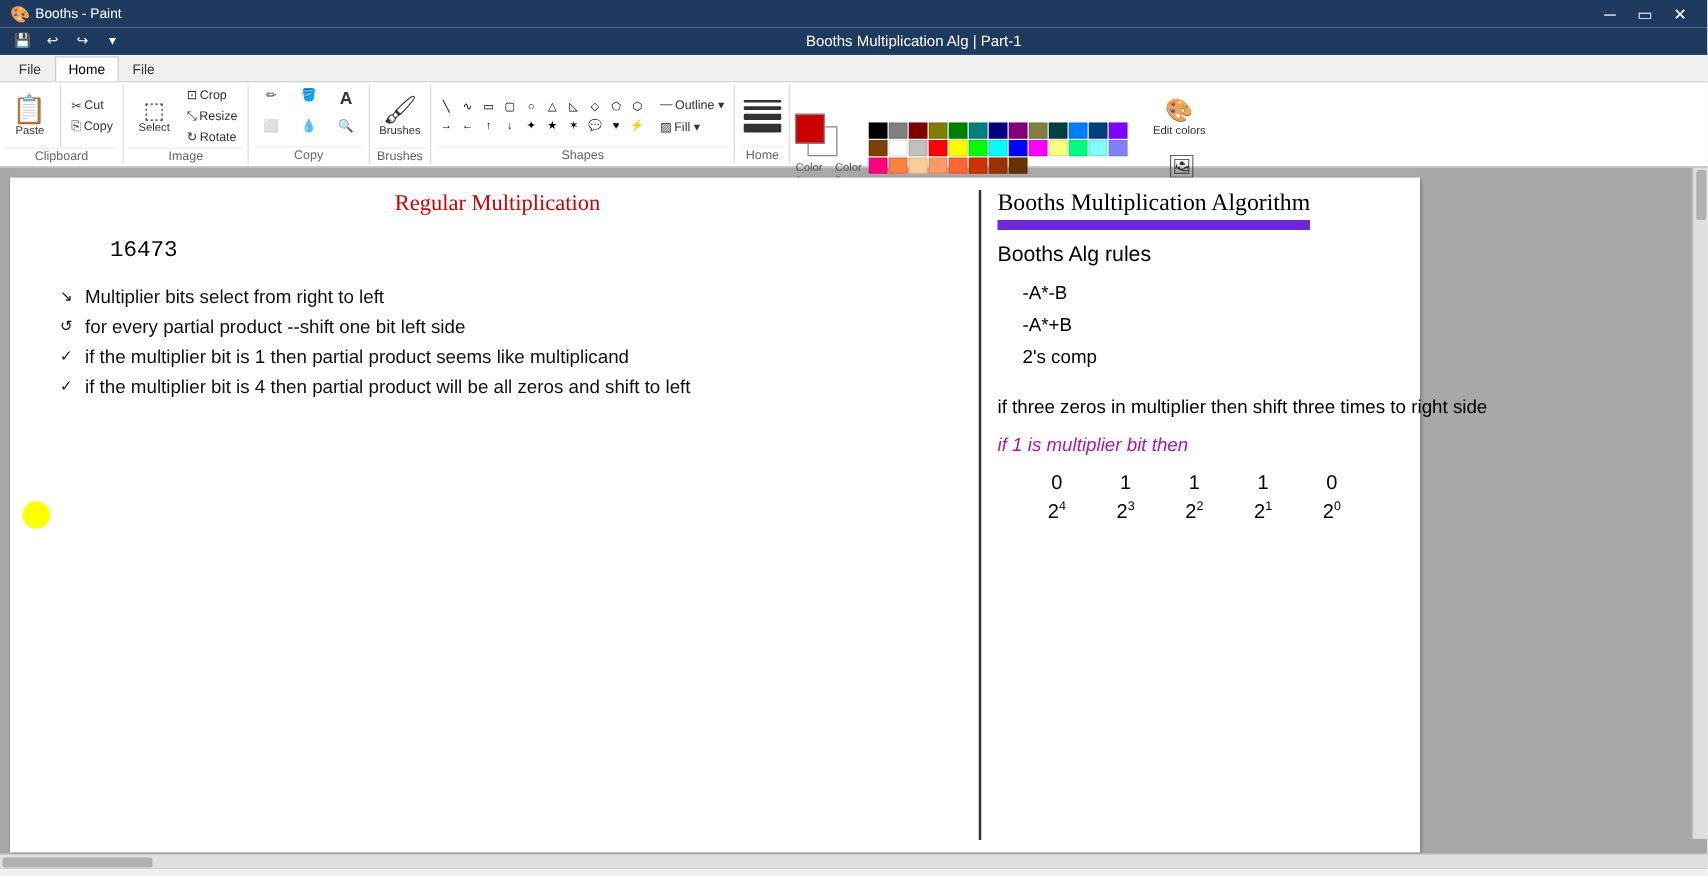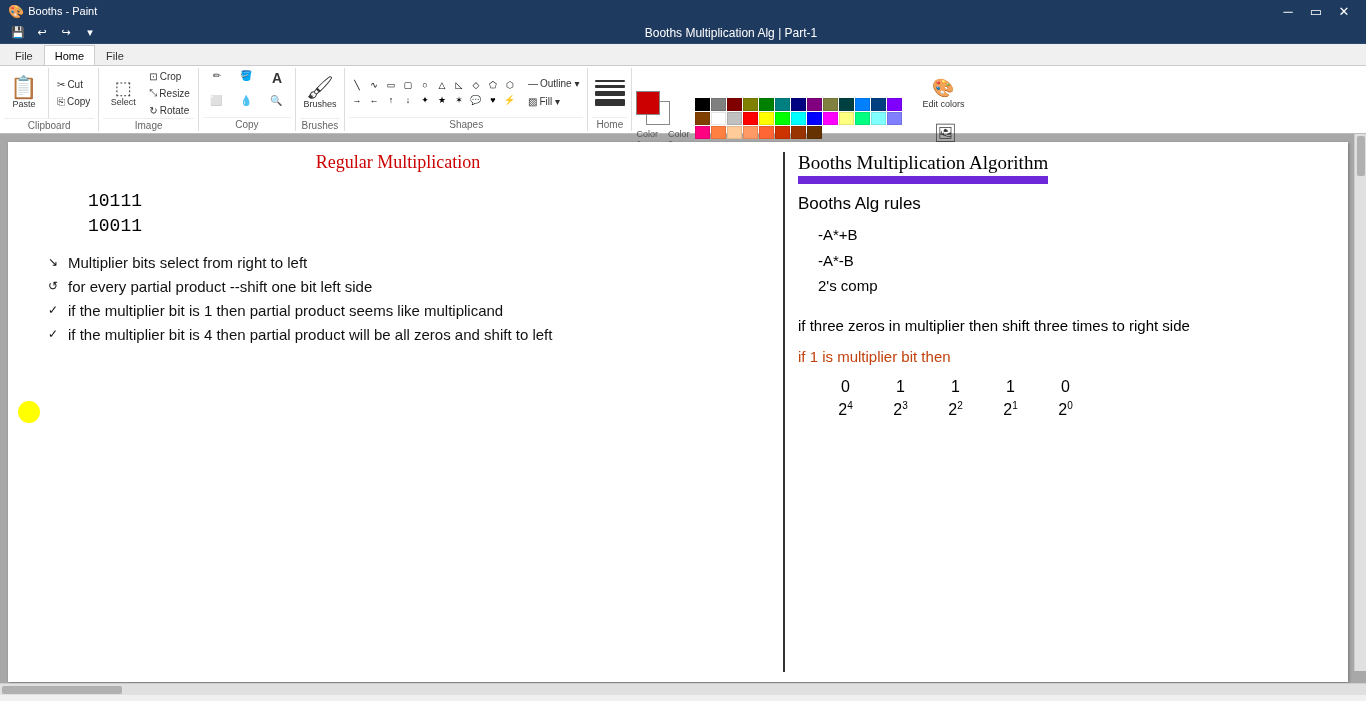--- a/index.html
+++ b/index.html
@@ -1,19 +1,19 @@
 <!DOCTYPE html>
 <html><head>
   <meta charset="utf-8">
   <style>
     * { margin: 0; padding: 0; box-sizing: border-box; }
     body { width: 1366px; height: 701px; overflow: hidden; font-family: 'Segoe UI', Arial, sans-serif; background: #f0f0f0; }
     .paint-canvas {
       background: white;
-      width: 1340px;
+      width: 1128px;
       min-height: 540px;
       position: relative;
       box-shadow: 1px 1px 3px rgba(0,0,0,0.3);
     }
 
     
     .vertical-divider {
       position: absolute;
       left: 775px;
       top: 10px;
@@ -92,21 +92,21 @@
       font-size: 15px;
       line-height: 1.7;
       font-family: Arial, sans-serif;
     }
     .algo-text {
       font-size: 15px;
       line-height: 1.7;
       font-family: Arial, sans-serif;
       margin-bottom: 6px;
     }
-    .red-text { color: #c2410c; }
+    .red-text { color: #a21caf; font-style: italic; }
 
     
     .power-table {
       margin-top: 8px;
       margin-left: 20px;
     }
     .power-row {
       display: flex;
       gap: 0;
       margin-bottom: 4px;
@@ -531,22 +531,21 @@
 <div class="main-area">
   <div class="canvas-scroll-area">
     <div class="canvas-wrapper">
       <div class="paint-canvas">
 
         <div class="cursor-indicator"></div>
 
         <div class="left-panel">
           <div class="section-title">Regular Multiplication</div>
           <div class="binary-numbers">
-            <div>10111</div>
-            <div>10011</div>
+            <div>16473</div>
           </div>
           <ul class="bullet-list">
             <li>
               <span style="position:absolute; left:0; top:2px; font-size:12px;">↘</span>
               <span>Multiplier bits select from right to left</span>
             </li>
             <li>
               <span style="position:absolute; left:0; top:2px; font-size:12px;">↺</span>
               <span>for every partial product --shift one bit left side</span>
             </li>
@@ -560,22 +559,22 @@
             </li>
           </ul>
         </div>
 
         <div class="vertical-divider"></div>
 
         <div class="right-panel">
           <div class="algo-title">Booths Multiplication Algorithm</div>
           <div class="algo-rules-title">Booths Alg rules</div>
           <ul class="rules-list">
+            <li>-A*-B</li>
             <li>-A*+B</li>
-            <li>-A*-B</li>
             <li>2's comp</li>
           </ul>
           <div class="algo-text">if three zeros in multiplier then shift three times to right side</div>
           <div class="algo-text red-text">if 1 is multiplier bit then</div>
           
           <div class="power-table">
             <div class="power-row">
               <div class="power-cell">0</div>
               <div class="power-cell">1</div>
               <div class="power-cell">1</div>

